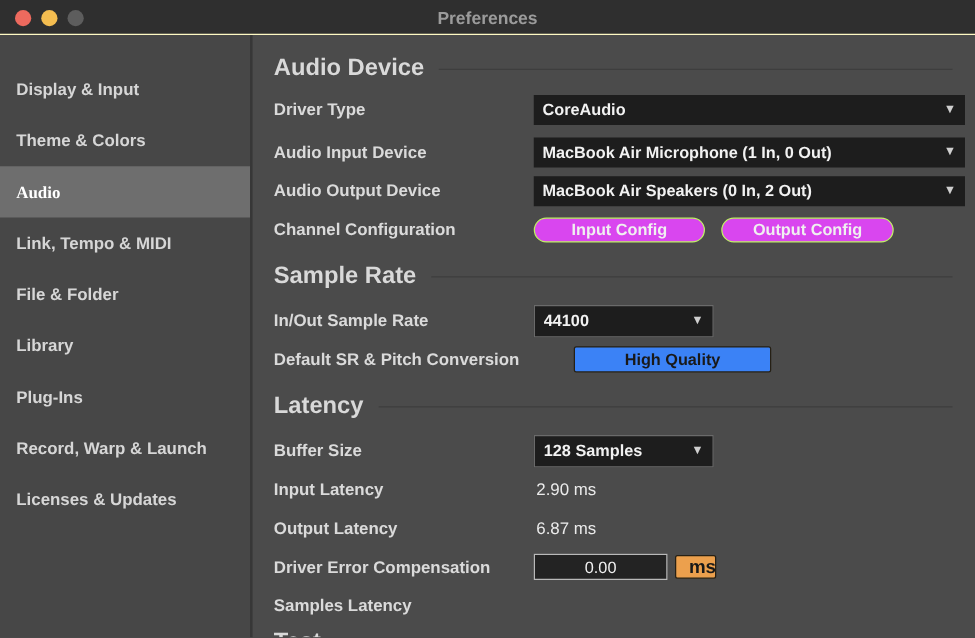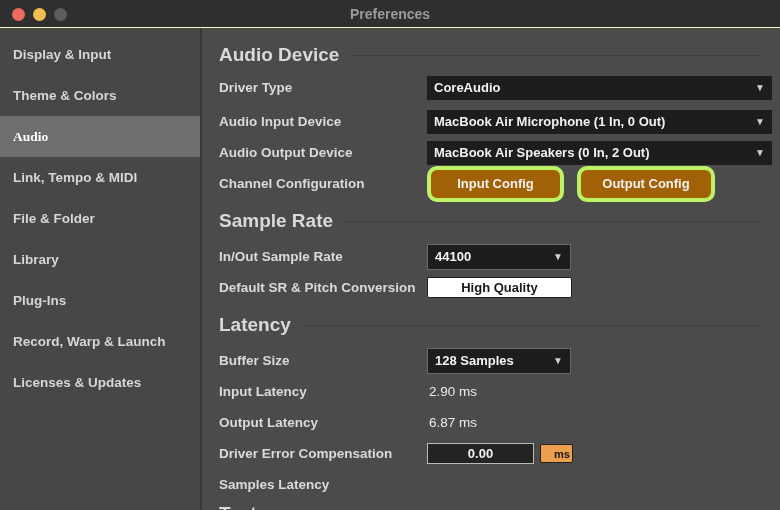--- a/index.html
+++ b/index.html
@@ -19,21 +19,21 @@
   }
   .traffic { position:absolute; left:12px; top:0; height:28px; display:flex; align-items:center; gap:8px; }
   .light { width:13px; height:13px; border-radius:50%; }
   .light.red { background:#ed6a5e; }
   .light.yellow { background:#f4bd50; }
   .light.gray { background:#5d5d5d; }
   .win-title { color:#9b9b9b; font-size:14px; font-weight:bold; }
 
   
   .content { flex:1; display:flex; min-height:0; }
-  .sidebar { width:202px; flex:none; background:#474747; border-right:2px solid #373737; padding-top:6px; }
+  .sidebar { width:202px; flex:none; background:#474747; border-right:2px solid #373737; padding-top:23px; }
   .side-item {
     height:41px; display:flex; align-items:center; padding-left:13px;
     color:#d6d6d6; font-size:13.5px; font-weight:bold; cursor:default;
   }
   .side-item.active { background:#6e6e6e; color:#ffffff;font-family:Liberation Serif, serif; }
 
   .main { flex:1; padding:0 3px 0 17px; overflow:hidden; }
 
   
   .sec { display:flex; align-items:center; height:18px; }
@@ -50,46 +50,46 @@
     background:#1d1d1d; color:#f2f2f2; font-size:13px; font-weight:bold;
     height:21px; display:flex; align-items:center; padding:12px 7px;
     width:100%; cursor:default;
   }
   .dd.small { width:144px; border:1px solid #6a6a6a; }
   .dd .dd-text { flex:1; white-space:nowrap; overflow:hidden; }
   .dd .arrow { color:#cfcfcf; font-size:10px; margin-left:6px; flex:none; }
 
   
   .pill {
-    height:36px; border:4px solid #bef264; border-radius:10px; background:#a16207;
+    height:20px; border:1px solid #bef264; border-radius:10px; background:#d946ef;
     color:#f0f0f0; font-size:13px; font-weight:bold;
     display:flex; align-items:center; justify-content:center; cursor:default;
   }
   .pill.input-cfg { width:137px; }
   .pill.output-cfg { width:138px; margin-left:13px; }
 
   
   .orange-btn {
-    width:145px; height:21px; background:#ffffff; border:1px solid #262015; border-radius:2px;
+    width:158px; height:21px; background:#3b82f6; border:1px solid #262015; border-radius:2px;
     color:#191919; font-size:13px; font-weight:bold;
-    display:flex; align-items:center; justify-content:center; cursor:default;
+    display:flex; align-items:center; justify-content:center; cursor:default;margin-left:32px;
   }
 
   
   .val { color:#ebebeb; font-size:13.5px; padding-left:2px; }
 
   
   .numfield {
     width:107px; height:21px; background:#232323; border:1px solid #b9b9b9;
-    color:#f0f0f0; font-size:13px; font-weight:bold; text-align:center;
+    color:#f0f0f0; font-size:13px; font-weight:normal; text-align:center;
     font-family:"Liberation Sans", sans-serif;
   }
   .unit-badge {
     width:33px; height:19px; margin-left:6px; background:#eca04d; border:1px solid #262015;
-    border-radius:2px; color:#191919; font-size:11px; font-weight:bold;
+    border-radius:2px; color:#191919; font-size:15px; font-weight:bold;
     display:flex; align-items:center; justify-content:center;padding-left:11px;
   }
 
   
   .mt18 { margin-top:18px; }
   .mt16 { margin-top:16px; }
   .mt13 { margin-top:13px; }
   .mt10 { margin-top:10px; }
 </style>
 </head>

